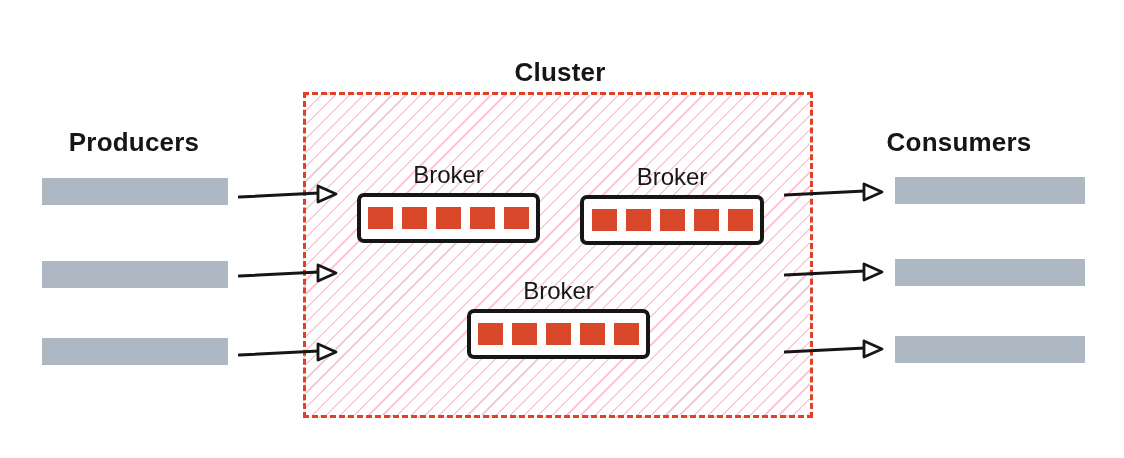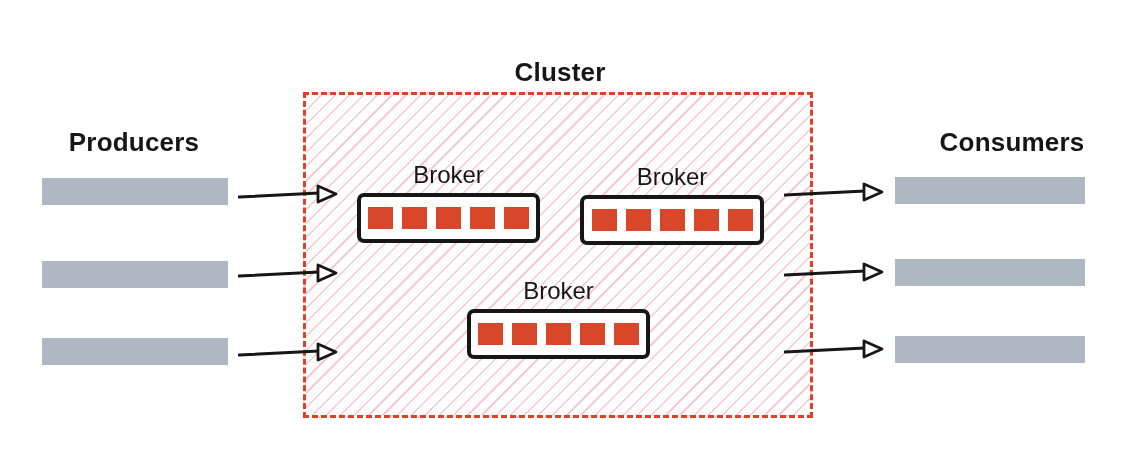--- a/index.html
+++ b/index.html
@@ -78,21 +78,21 @@
   .arrow { position: absolute; width: 100px; height: 22px; }
   .arrow svg { display: block; width: 100%; height: 100%; }
 </style>
 </head>
 <body>
 
 <div id="stage">
 
   <div class="label" style="left:40px; top:128px; width:188px;">Producers</div>
   <div class="label" style="left:460px; top:38px; width:200px;margin-top:20px;">Cluster</div>
-  <div class="label" style="left:917px; top:128px; width:190px;">Consumers</div>
+  <div class="label" style="left:864px; top:128px; width:190px;">Consumers</div>
 
   <div class="bar producer-bar" style="top:178px;"></div>
   <div class="bar producer-bar" style="top:261px;"></div>
   <div class="bar producer-bar" style="top:338px;"></div>
 
   <div class="bar consumer-bar" style="top:177px;"></div>
   <div class="bar consumer-bar" style="top:259px;"></div>
   <div class="bar consumer-bar" style="top:336px;"></div>
 
   <div id="cluster-box"></div>

